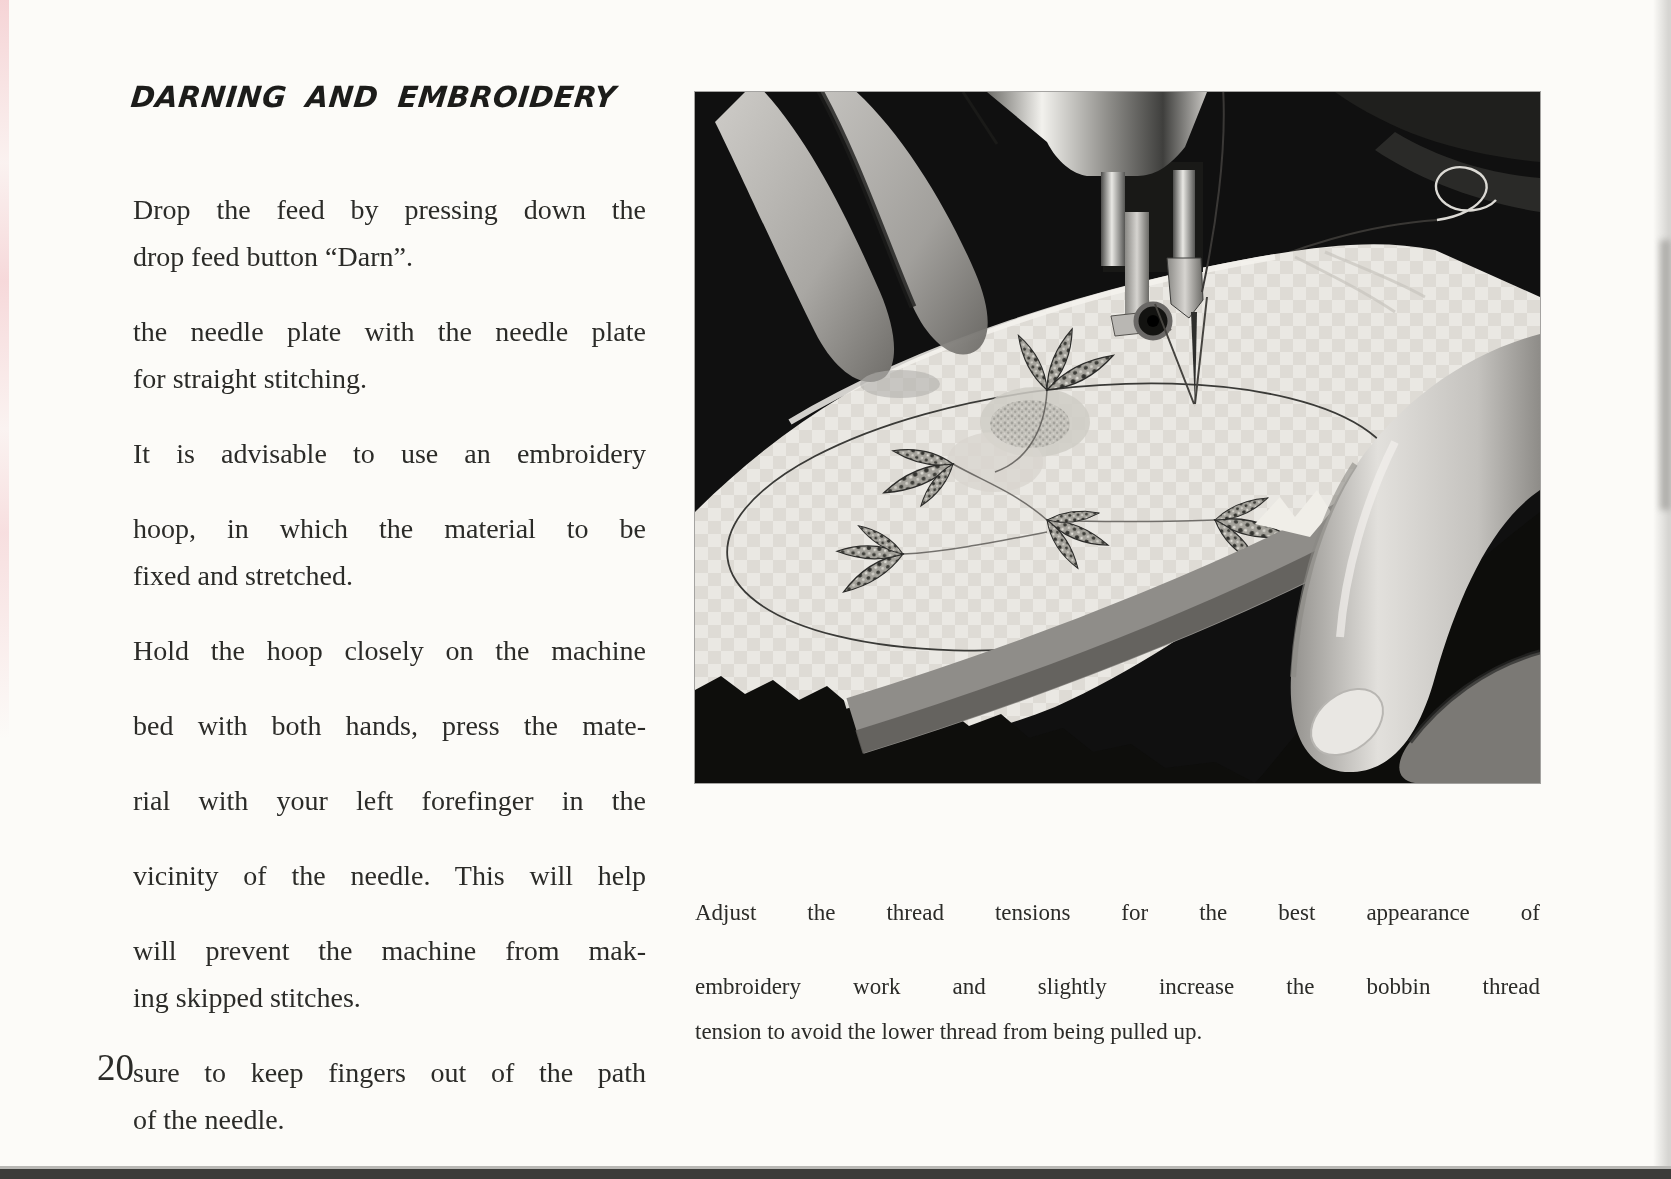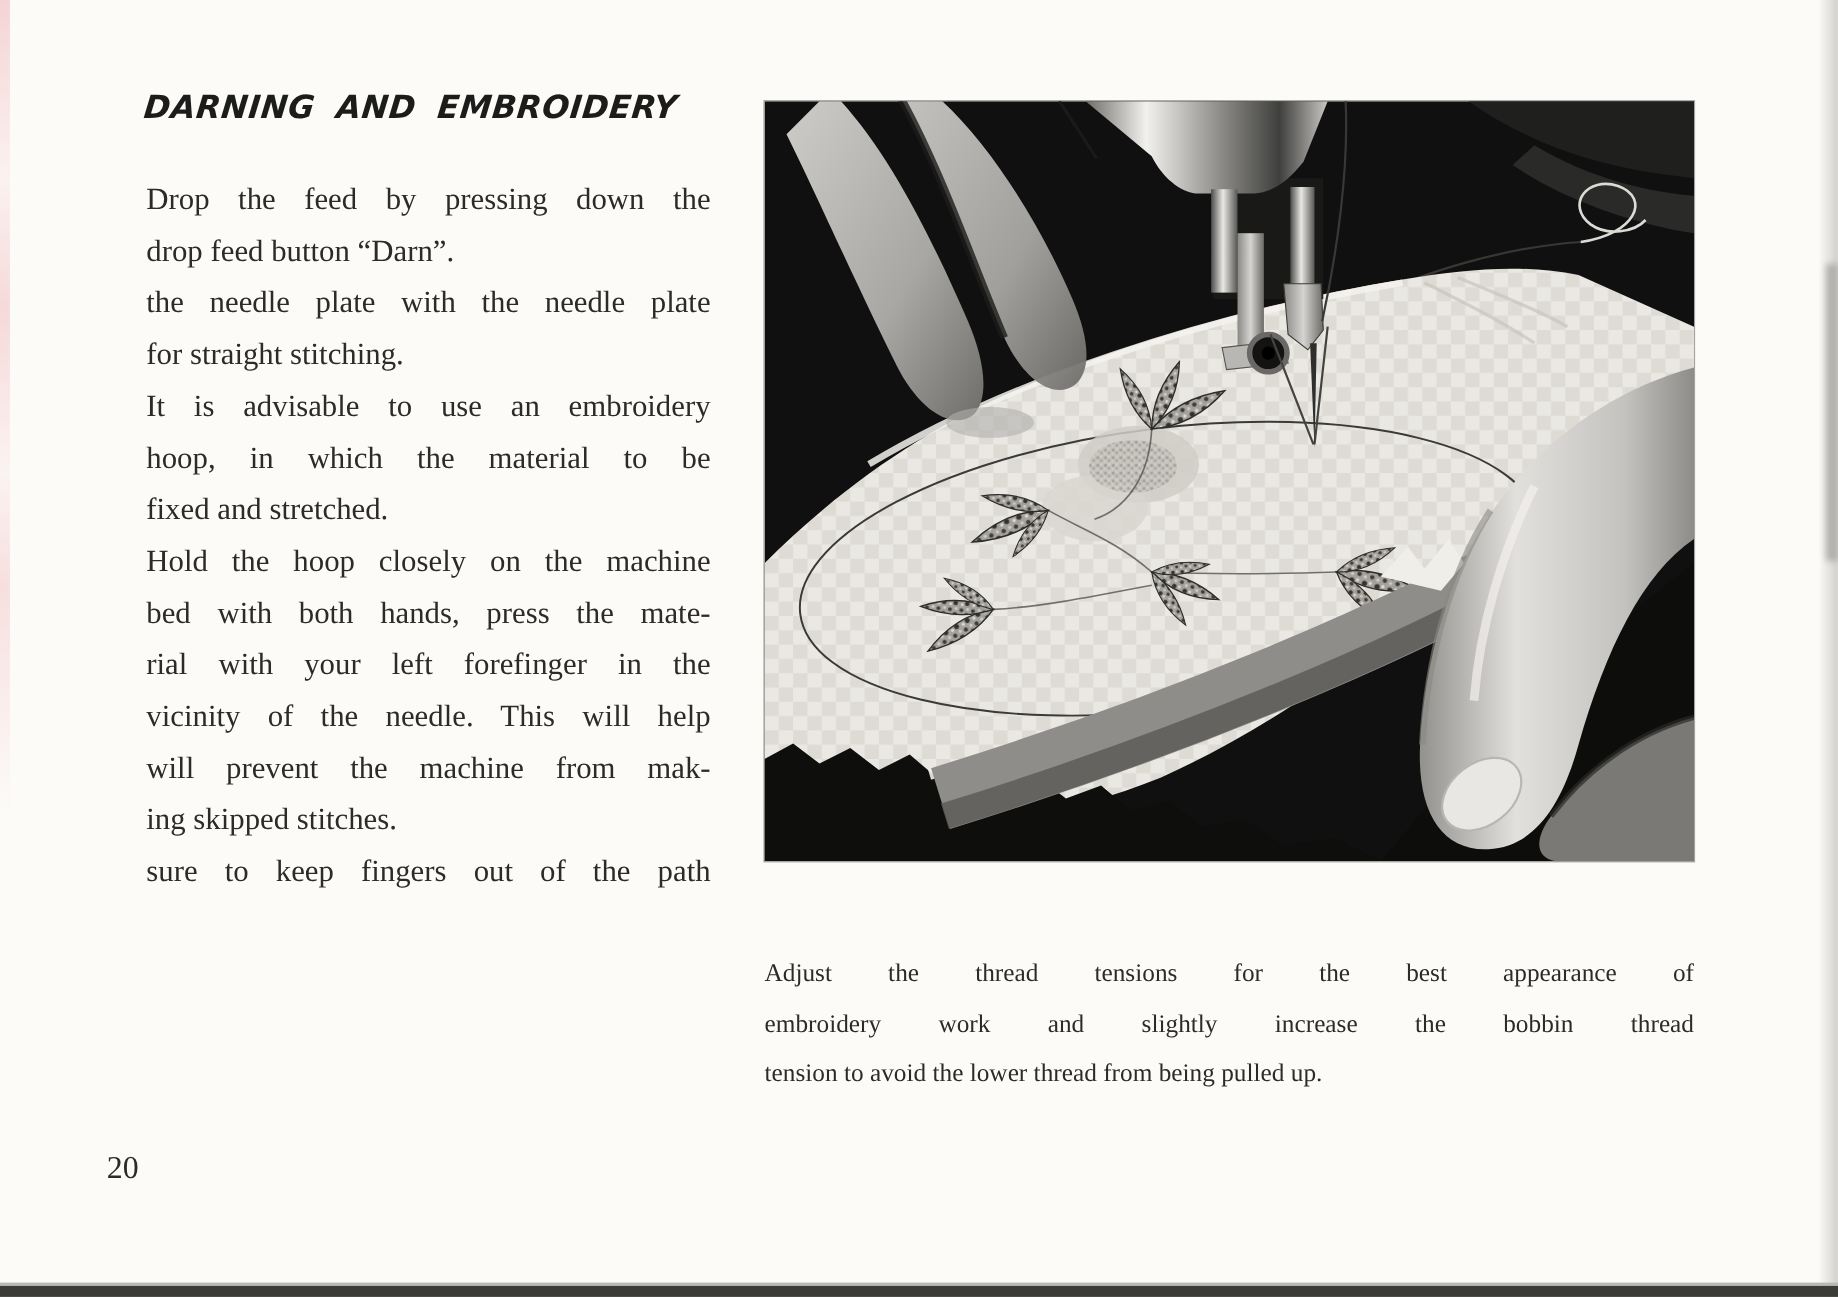--- a/index.html
+++ b/index.html
@@ -23,25 +23,25 @@
   .left-col{
     position:absolute;left:133px;top:158px;width:513px;
     font-size:28px;
   }
   .left-col .ln{height:47px;line-height:47px;}
   .caption{
     position:absolute;left:695px;top:862px;width:845px;
     font-size:23px;
   }
   .caption .ln{height:45.5px;line-height:45.5px;}
-  .j{text-align:justify;text-align-last:justify;text-justify:inter-word;}
+  .j{text-align:justify;text-align-last:justify;text-justify:inter-word;margin-top:28px;}
   .l{text-align:center;text-align-last:left;}
   .pageno{
     position:absolute;left:97px;top:1046px;
-    font-size:29px;color:#2b2b28;
+    font-size:37px;color:#2b2b28;
   }
   
   .photo{
     position:absolute;left:695px;top:92px;width:845px;height:691px;
     outline:1px solid rgba(0,0,0,.35);
   }
   
   .left-marks{
     position:absolute;left:0;top:0;width:9px;height:740px;
     background:linear-gradient(180deg,
@@ -87,20 +87,21 @@
     <div class="ln j">It is advisable to use an embroidery</div>
     <div class="ln j">hoop, in which the material to be</div>
     <div class="ln l">fixed and stretched.</div>
     <div class="ln j">Hold the hoop closely on the machine</div>
     <div class="ln j">bed with both hands, press the mate-</div>
     <div class="ln j">rial with your left forefinger in the</div>
     <div class="ln j">vicinity of the needle. This will help</div>
     <div class="ln j">will prevent the machine from mak-</div>
     <div class="ln l">ing skipped stitches.</div>
     <div class="ln j">sure to keep fingers out of the path</div>
+    <div class="ln l">of the needle.</div>
   </div>
 
   <svg class="photo" viewBox="0 0 845 691" preserveAspectRatio="none" aria-hidden="true">
     <defs>
       <pattern id="gg" width="26" height="26" patternUnits="userSpaceOnUse">
         <rect width="26" height="26" fill="#eae8e3"></rect>
         <rect x="0" y="0" width="13" height="13" fill="#dedbd5"></rect>
         <rect x="13" y="13" width="13" height="13" fill="#dedbd5"></rect>
       </pattern>
       <pattern id="sp" width="7" height="7" patternUnits="userSpaceOnUse">

